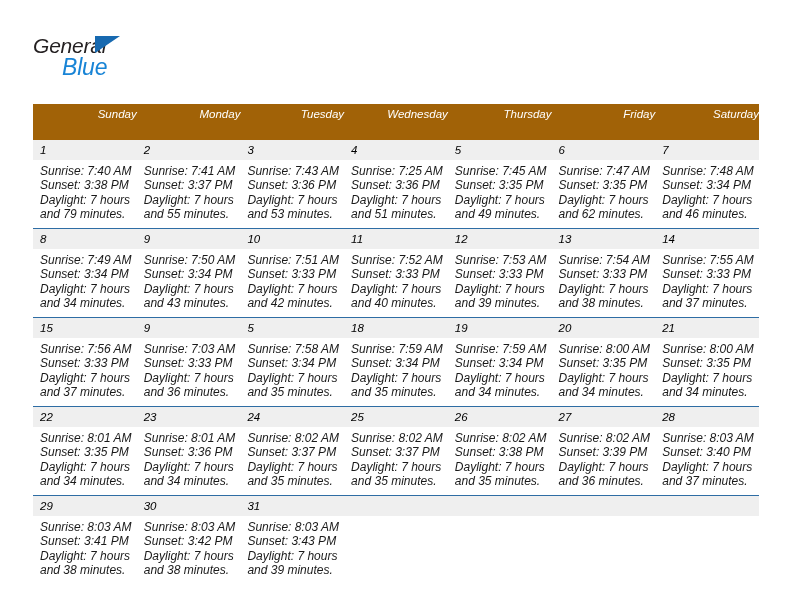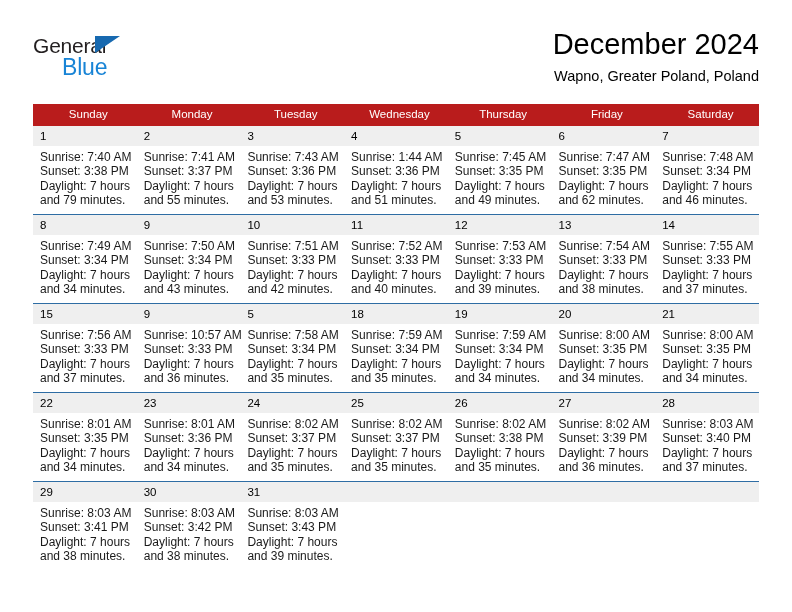--- a/index.html
+++ b/index.html
@@ -12,20 +12,21 @@
     height: 612px;
     font-family: "Liberation Sans", sans-serif;
     color: #000000;
     overflow: hidden;
   }
   .page {
     position: relative;
     width: 792px;
     height: 464px;
     box-sizing: border-box;
+    font-style: italic;
   }
 
   
   .header {
     position: absolute;
     left: 33px;
     top: 26px;
     width: 726px;
     height: 72px;
   }
@@ -91,26 +92,26 @@
     left: 33px;
     top: 104px;
     width: 726px;
   }
   .cal-table {
     width: 726px;
     border-collapse: collapse;
     table-layout: fixed;
   }
   .cal-table th {
-    background: #b91c1c;
+    background: #a16207;
     color: #ffffff;
     font-size: 11.5px;
     font-weight: normal;
-    text-align: center;
-    padding: 4px 0 5px 7px;
+    text-align: right;
+    padding: 4px 0 19px 7px;
     height: 12px;
     line-height: 13px;
   }
   .weekrow > td {
     padding: 0;
     vertical-align: top;
     border-top: 1.5px solid #2e6da4;
   }
   .weekrow.first > td {
     border-top: none;
@@ -147,24 +148,20 @@
 <div class="page">
 
   <div class="header">
 
     <div class="brand">
       <span class="brand-general">General</span>
       <span class="brand-tri"></span>
       <span class="brand-blue">Blue</span>
     </div>
 
-    <div class="titles">
-      <div class="title">December 2024</div>
-      <div class="subtitle">Wapno, Greater Poland, Poland</div>
-    </div>
 
   </div>
 
   <div class="calendar">
     <table class="cal-table">
       <thead>
         <tr>
           <th>Sunday</th>
           <th>Monday</th>
           <th>Tuesday</th>
@@ -200,21 +197,21 @@
             <div class="dayinfo">
               <div>Sunrise: 7:43 AM</div>
               <div>Sunset: 3:36 PM</div>
               <div>Daylight: 7 hours</div>
               <div>and 53 minutes.</div>
             </div>
           </td>
           <td>
             <div class="daynum">4</div>
             <div class="dayinfo">
-              <div>Sunrise: 1:44 AM</div>
+              <div>Sunrise: 7:25 AM</div>
               <div>Sunset: 3:36 PM</div>
               <div>Daylight: 7 hours</div>
               <div>and 51 minutes.</div>
             </div>
           </td>
           <td>
             <div class="daynum">5</div>
             <div class="dayinfo">
               <div>Sunrise: 7:45 AM</div>
               <div>Sunset: 3:35 PM</div>
@@ -314,21 +311,21 @@
             <div class="dayinfo">
               <div>Sunrise: 7:56 AM</div>
               <div>Sunset: 3:33 PM</div>
               <div>Daylight: 7 hours</div>
               <div>and 37 minutes.</div>
             </div>
           </td>
           <td>
             <div class="daynum">9</div>
             <div class="dayinfo">
-              <div>Sunrise: 10:57 AM</div>
+              <div>Sunrise: 7:03 AM</div>
               <div>Sunset: 3:33 PM</div>
               <div>Daylight: 7 hours</div>
               <div>and 36 minutes.</div>
             </div>
           </td>
           <td>
             <div class="daynum">5</div>
             <div class="dayinfo">
               <div>Sunrise: 7:58 AM</div>
               <div>Sunset: 3:34 PM</div>

